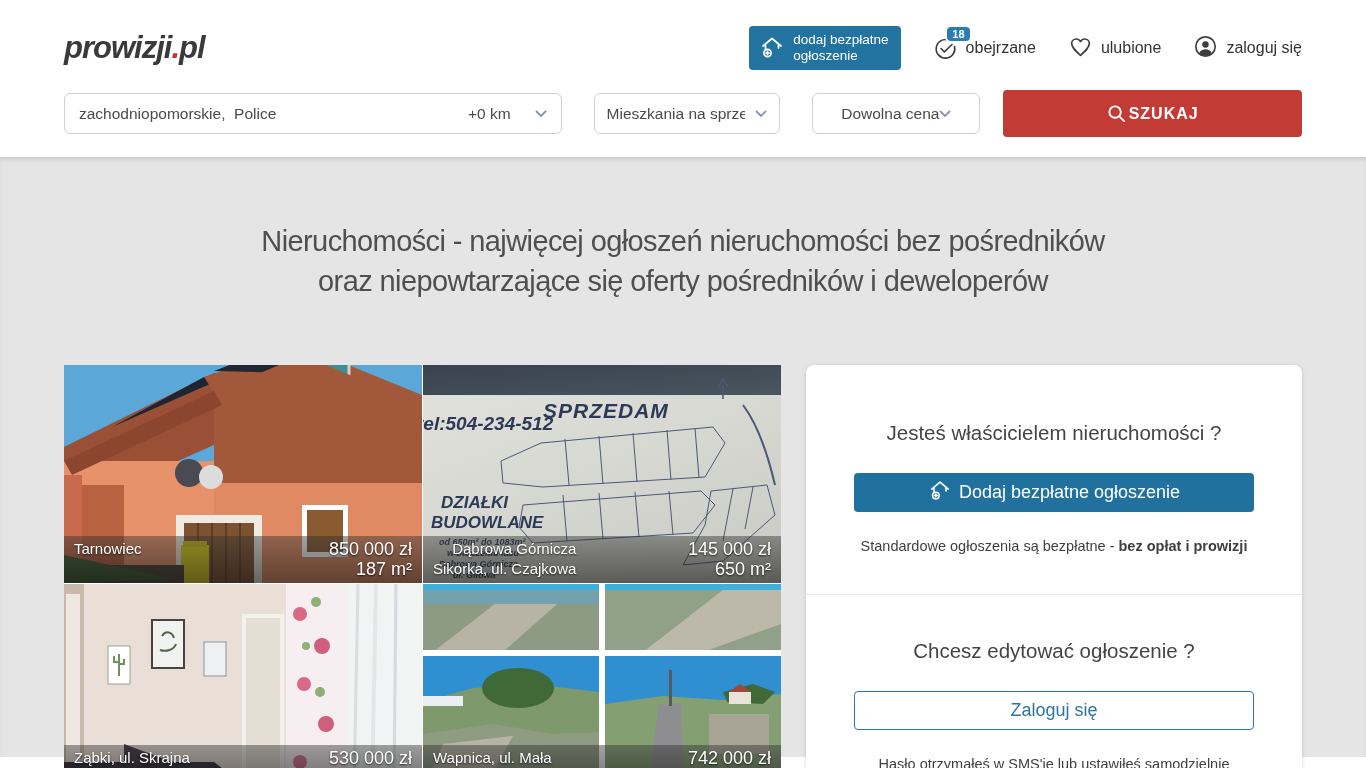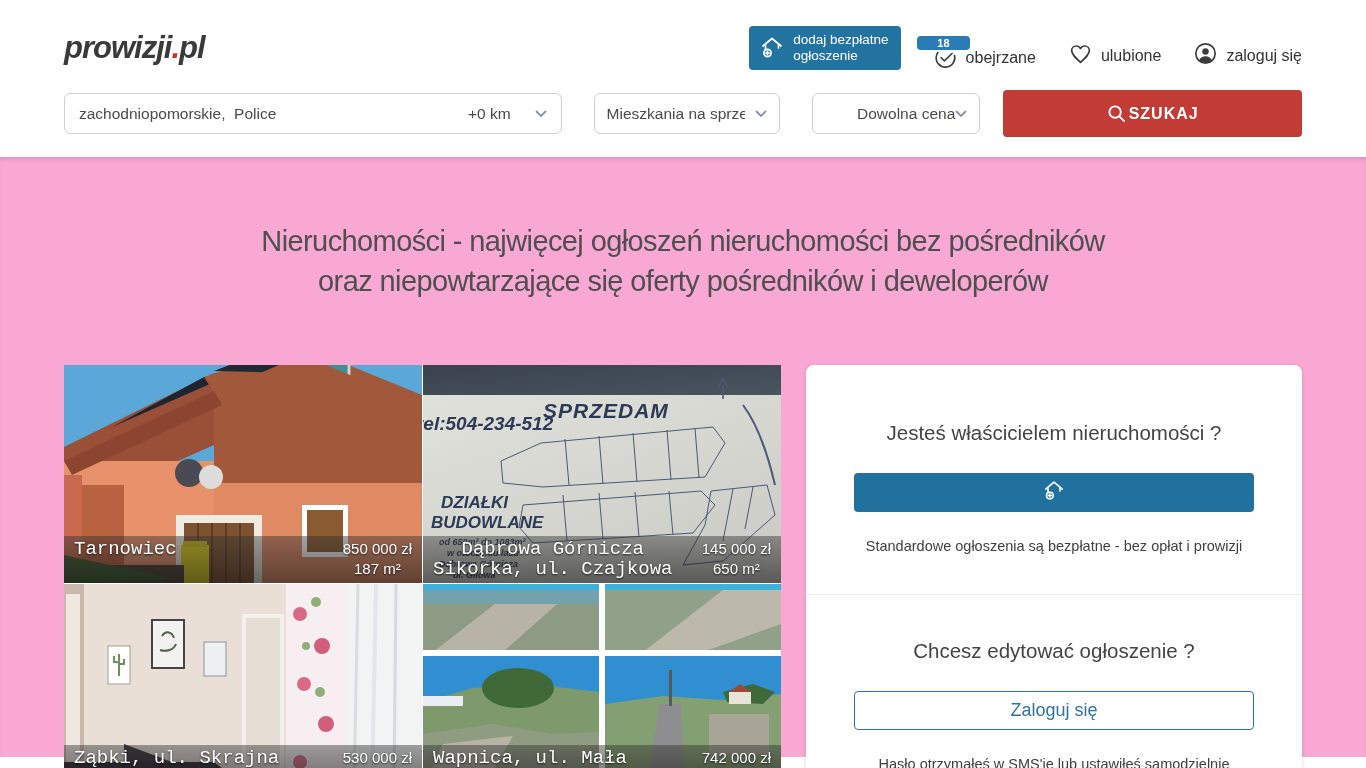--- a/index.html
+++ b/index.html
@@ -5,63 +5,63 @@
   * { margin:0; padding:0; box-sizing:border-box; }
   html,body { width:1366px; height:768px; overflow:hidden; background:#fff;
     font-family:"Liberation Sans", sans-serif; color:#3d3d3d; }
 
   
   .topbar { padding:26px 64px 0 64px; display:flex; align-items:center; justify-content:space-between; }
   .logo { font-style:italic; font-size:31px; letter-spacing:-1px; cursor:pointer; white-space:nowrap; }
   .logo .brand { font-weight:800; color:#3a3a3a; }
   .logo .dot { color:#c0392b; font-weight:800; }
   .logo .tld { font-weight:700; color:#3a3a3a; }
-  .nav { display:flex; align-items:flex-end; gap:32px; }
+  .nav { display:flex; align-items:center; gap:32px; }
   .add-btn { background:#2373a0; color:#fff; border:none; border-radius:4px;
     padding:6px 12px 6px 10px; display:flex; align-items:center; gap:8px; cursor:pointer; }
   .add-btn .lbl { font-size:13.5px; line-height:16px; text-align:left; }
   .navitem { display:flex; align-items:center; gap:8px; font-size:16px; color:#333; cursor:pointer; }
   .icon-wrap { position:relative; display:inline-flex; }
   .badge { position:absolute; top:-9px; right:-12px; background:#2a7cb5; color:#fff;
-    font-size:11px; font-weight:bold; padding:1px 20px; border-radius:4px; box-shadow:0 0 0 2px #fff; }
+    font-size:11px; font-weight:bold; padding:1px 5px; border-radius:4px; box-shadow:0 0 0 2px #fff; }
 
   
   .searchrow { padding:20px 64px 20px 64px; display:flex; align-items:center; }
   .field { border:1px solid #d0d0d5; border-radius:6px; height:41px; display:flex;
     align-items:center; background:#fff; color:#4a4a4a; font-size:15.5px; cursor:pointer; }
   .loc-field { width:498px; padding:12px 14px; justify-content:space-between; }
   .loc-field input { border:none; outline:none; font-size:15.5px; color:#4a4a4a; width:300px;
     font-family:"Liberation Sans", sans-serif; background:transparent; }
   .radius { display:flex; align-items:center; gap:24px; color:#4a4a4a; }
   .sel-cat { width:187px; margin-left:32px; padding:0 12px; justify-content:space-between; }
   .sel-cat .txt { white-space:nowrap; overflow:hidden; width:138px; }
-  .sel-price { width:168px; margin-left:32px; padding:0 12px; justify-content:flex-end; }
+  .sel-price { width:168px; margin-left:32px; padding:0 12px; justify-content:center; }
   .search-btn { margin-left:23px; width:299px; height:47px; background:#c23b34; color:#fff;
     border:none; border-radius:4px; font-size:16px; font-weight:bold; letter-spacing:1px;
     display:flex; align-items:center; justify-content:center; gap:3px; cursor:pointer;
     font-family:"Liberation Sans", sans-serif; }
 
   
-  .hero { background:#f9a8d4; height:600px; box-shadow:inset 0 4px 6px -4px rgba(0,0,0,.22); }
+  .hero { background:#e5e5e5; height:600px; box-shadow:inset 0 4px 6px -4px rgba(0,0,0,.22); }
   .headline { text-align:center; padding-top:64px; font-size:29px; line-height:40px;
     color:#4f4f4f; letter-spacing:-0.6px; font-weight:400; }
 
   .content { display:flex; padding:0 64px; margin-top:64px; }
 
   
   .grid { display:grid; grid-template-columns:358px 358px; grid-template-rows:218px 205px;
     gap:1px; background:#fff; }
   .tile { position:relative; overflow:hidden; cursor:pointer; background:#888; }
   .tile svg.art { position:absolute; inset:0; display:block; }
   .caption { position:absolute; left:0; right:0; bottom:0; min-height:44px;
     background:linear-gradient(to bottom, rgba(50,50,50,.45), rgba(20,20,20,.62));
     color:#fff; display:flex; justify-content:space-between; padding:3px 10px 4px 10px;
     text-shadow:0 1px 2px rgba(0,0,0,.7); }
-  .caption .left  { font-size:19px; line-height:20px; text-align:center;font-family:Liberation Mono, monospace; }
-  .caption .right { font-size:15px; line-height:20px; text-align:center; }
+  .caption .left  { font-size:15px; line-height:20px; text-align:right; }
+  .caption .right { font-size:18px; line-height:20px; text-align:right; }
 
   
   .plot-paper { position:absolute; inset:0; background:linear-gradient(160deg,#e3e3dd 0%,#d6d6d0 55%,#c9c9c3 100%); }
   .plot-band { position:absolute; top:0; left:0; right:0; height:30px;
     background:linear-gradient(175deg,#39424e,#4a5560); }
   .plot-text { position:absolute; color:#2c3a57; font-weight:bold; }
   .pt-title { top:34px; left:120px; font-size:21px; letter-spacing:1px; font-style:italic; }
   .pt-phone { top:48px; left:-6px; font-size:19px; font-style:italic; }
   .pt-h1 { top:128px; left:18px; font-size:17px; font-style:italic; }
   .pt-h2 { top:148px; left:8px; font-size:17px; font-style:italic; }
@@ -73,21 +73,21 @@
   
   .sidecard { width:496px; margin-left:25px; background:#fff; border-radius:8px;
     box-shadow:0 1px 4px rgba(0,0,0,.15); height:460px; }
   .sc-section { padding:56px 48px 40px 48px; text-align:center; }
   .sc-section.second { padding-top:44px; border-top:1px solid #ececec; }
   .sc-title { font-size:20.5px; color:#444; margin-bottom:28px; }
   .sc-addbtn { width:400px; height:39px; background:#20719e; border:none; border-radius:4px;
     color:#fff; font-size:18px; display:flex; align-items:center; justify-content:center;
     gap:7px; margin:0 auto 26px auto; cursor:pointer; font-family:"Liberation Sans", sans-serif; }
   .sc-note { font-size:14.5px; color:#3f3f3f; }
-  .sc-note b { font-weight:normal;margin-top:32px; }
+  .sc-note b { font-weight:bold;margin-top:32px; }
   .sc-loginbtn { width:400px; height:39px; background:#fff; border:1px solid #2e75a3;
     border-radius:4px; color:#2e75a3; font-size:18px; display:flex; align-items:center;
     justify-content:center; margin:0 auto 26px auto; cursor:pointer;
     font-family:"Liberation Sans", sans-serif; }
 </style>
 </head>
 <body>
 
 <div class="topbar">
   <div class="logo"><span class="brand">prowizji</span><span class="dot">.</span><span class="tld">pl</span></div>
@@ -355,20 +355,21 @@
         <button class="sc-addbtn">
           <span>
             <svg width="24" height="24" viewBox="0 0 26 26" fill="none" stroke="#fff" stroke-width="1.7" stroke-linecap="round" stroke-linejoin="round">
               <path d="M4 12 L13 4.5 L22 12"></path>
                 <path d="M6.5 11 V20.5 H11"></path>
                 <path d="M19.5 11 V14"></path>
               <circle cx="8.5" cy="19" r="3.6" fill="#20719e"></circle>
                 <path d="M8.5 17.4 v3.2 M6.9 19 h3.2"></path>
             </svg>
           </span>
+          <span>Dodaj bezpłatne ogłoszenie</span>
         </button>
         <div class="sc-note">
           <span>Standardowe ogłoszenia są bezpłatne - </span><b>bez opłat i prowizji</b>
         </div>
       </div>
 
       <div class="sc-section second">
         <div class="sc-title">Chcesz edytować ogłoszenie ?</div>
         <button class="sc-loginbtn">
           <span>Zaloguj się</span>

